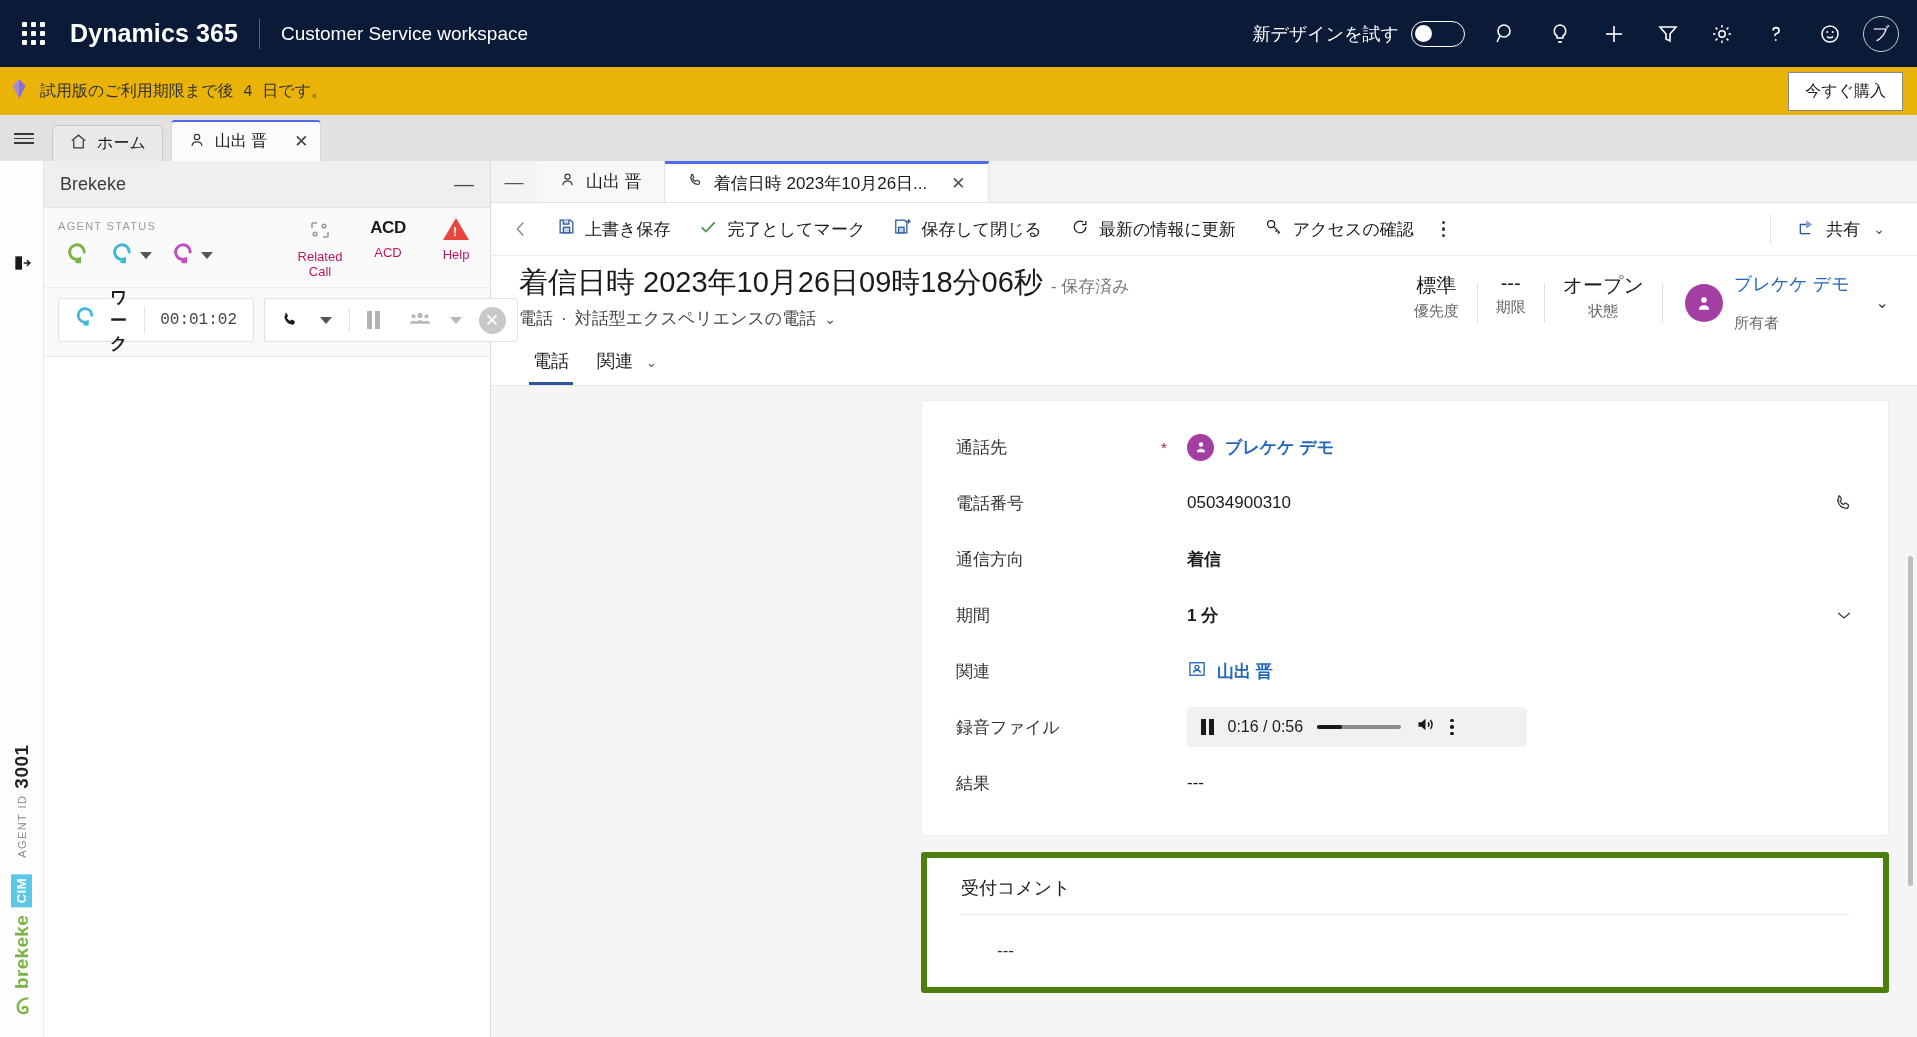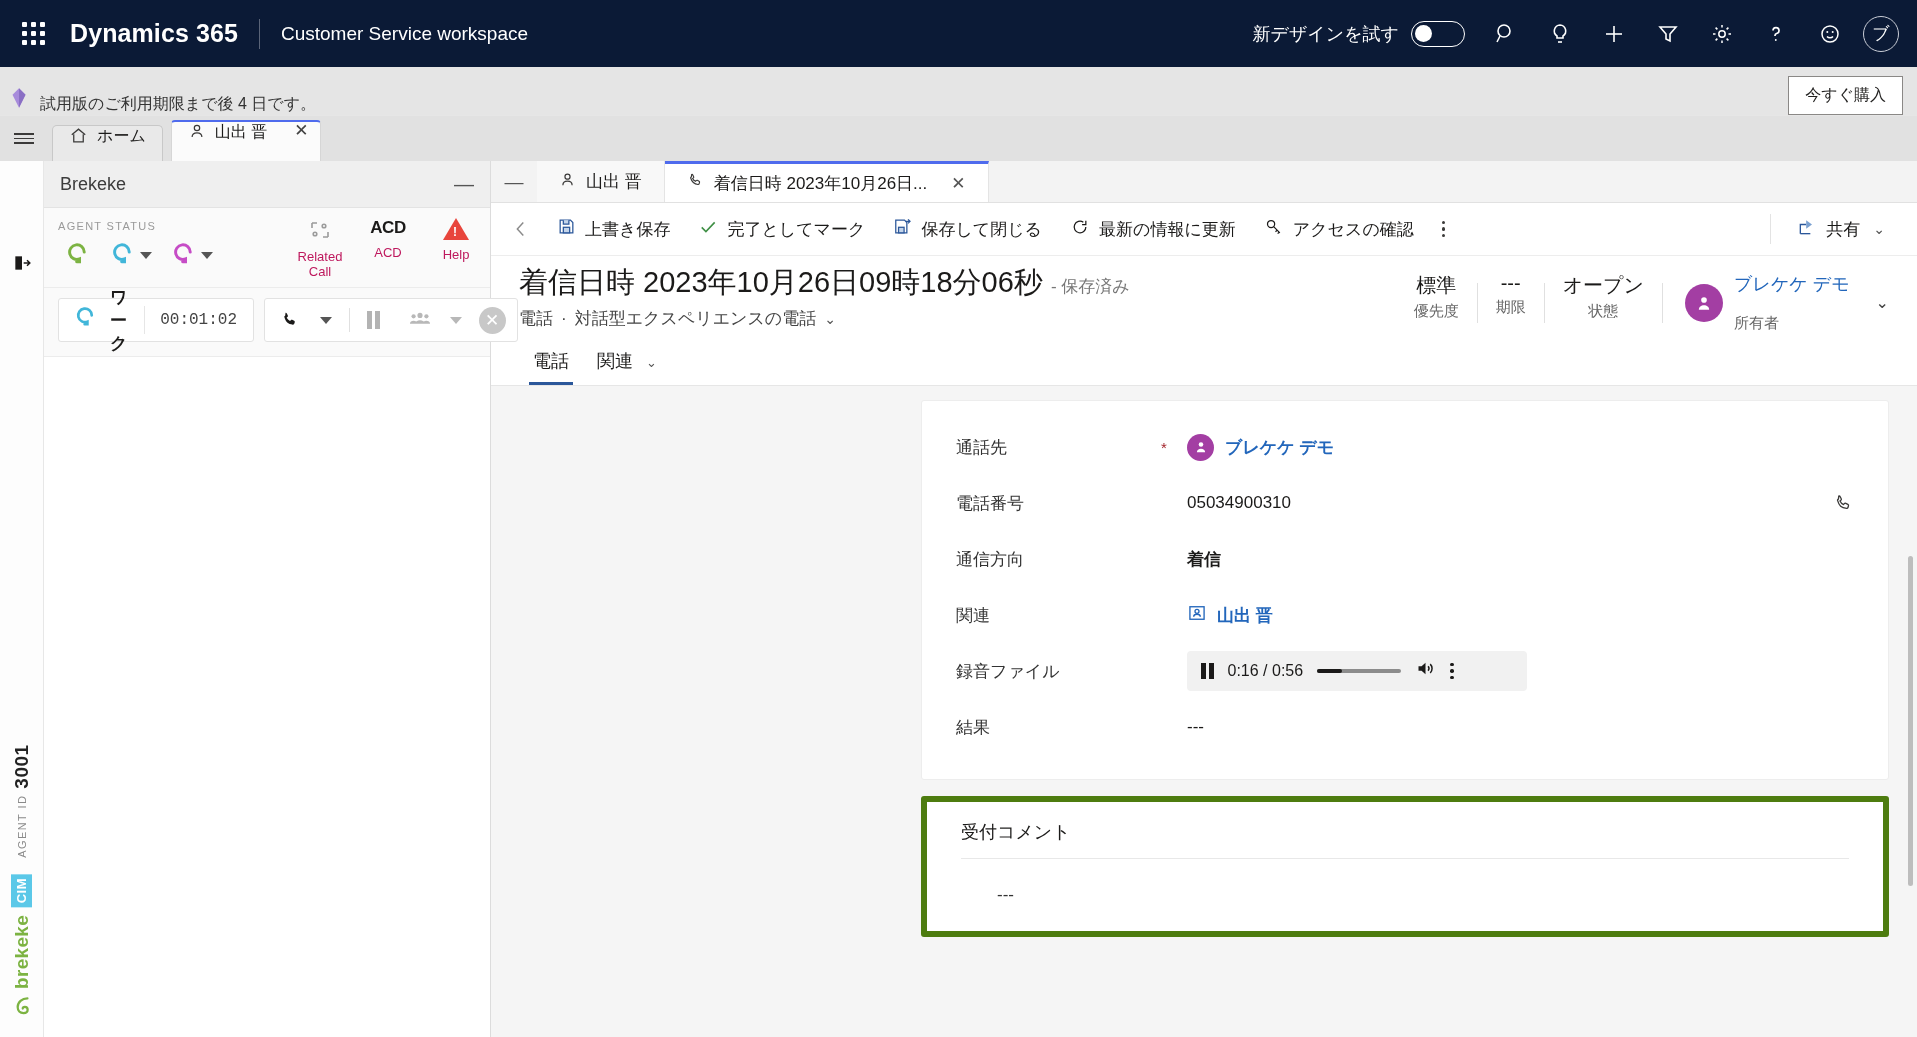--- a/index.html
+++ b/index.html
@@ -37,37 +37,37 @@
   }
   .sb-icon svg { display:block; }
   .avatar-initial {
     width: 36px; height: 36px; border-radius: 50%; border: 1.4px solid #c9cdd6;
     display:flex; align-items:center; justify-content:center;
     font-size: 17px; color:#fff; margin-left: 6px; cursor:pointer;
   }
 
   
   .trialbar {
-    height: 49px; background: #e5e5e5; display:flex; align-items:flex-end;
-    padding: 0 14px 0 6px; border-bottom: 1px solid #e6e6e6;
+    height: 49px; background: #eab308; display:flex; align-items:center;
+    padding: 0 14px 0 6px; border-bottom: 1px solid #e6e6e6; font-family: Liberation Mono, monospace;
   }
   .trial-text { font-size: 16px; color:#333; margin-left: 8px; }
   .buy-btn {
     margin-left:auto; border:1px solid #8a8886; background:#fff; color:#201f1e;
     font-size: 16px; padding: 8px 16px; cursor:pointer; font-family: inherit;
   }
 
   
   .tabstrip {
     height: 45px; background:#e1e1e1; display:flex; align-items:flex-end;
   }
   .hamburger { width:48px; height:45px; display:flex;align-items:center;justify-content:center; cursor:pointer; }
   .hamburger span { display:block; width:20px; height:1.8px; background:#3b3a39; margin:3px 0; }
   .apptab {
-    height: 36px; display:flex; align-items:flex-start; gap: 9px;
+    height: 36px; display:flex; align-items:center; gap: 9px;
     padding: 0 16px; font-size: 16px; cursor:pointer; position:relative;
   }
   .apptab.home {
     background:#e9e9e9; border:1px solid #c8c8c8; border-bottom:none;
     border-radius:5px 5px 0 0; margin-left: 4px; color:#1b1a19;
   }
   .apptab.active {
     background:#fbfbfb; border-top:2px solid #4f6bed;
     border-left:1px solid #d6d6d6; border-right:1px solid #d6d6d6;
     height: 41px; border-radius: 4px 4px 0 0; margin-left: 8px; padding-right: 12px;
@@ -677,20 +677,30 @@
                 </svg>
             </span>
           </div>
 
           <div class="frow">
             <span class="flabel">通信方向</span>
             <span class="freq"></span>
             <span class="fvalue bold">着信</span>
           </div>
 
+          <div class="frow">
+            <span class="flabel">期間</span>
+            <span class="freq"></span>
+            <span class="fvalue bold">1 分</span>
+            <span class="ficon">
+              <svg width="20" height="20" viewBox="0 0 24 24" fill="none" stroke="#3b3a39" stroke-width="1.5">
+                  <path d="M5 9.5l7 6 7-6"></path>
+                </svg>
+            </span>
+          </div>
 
           <div class="frow">
             <span class="flabel">関連</span>
             <span class="freq"></span>
             <span class="fvalue">
               <span class="related-link">
                 <span>
                   <svg width="20" height="20" viewBox="0 0 24 24" fill="none" stroke="#2266bb" stroke-width="1.6">
                       <rect x="3.5" y="4.5" width="17" height="15"></rect>
                       <circle cx="12" cy="10" r="2.4"></circle>

